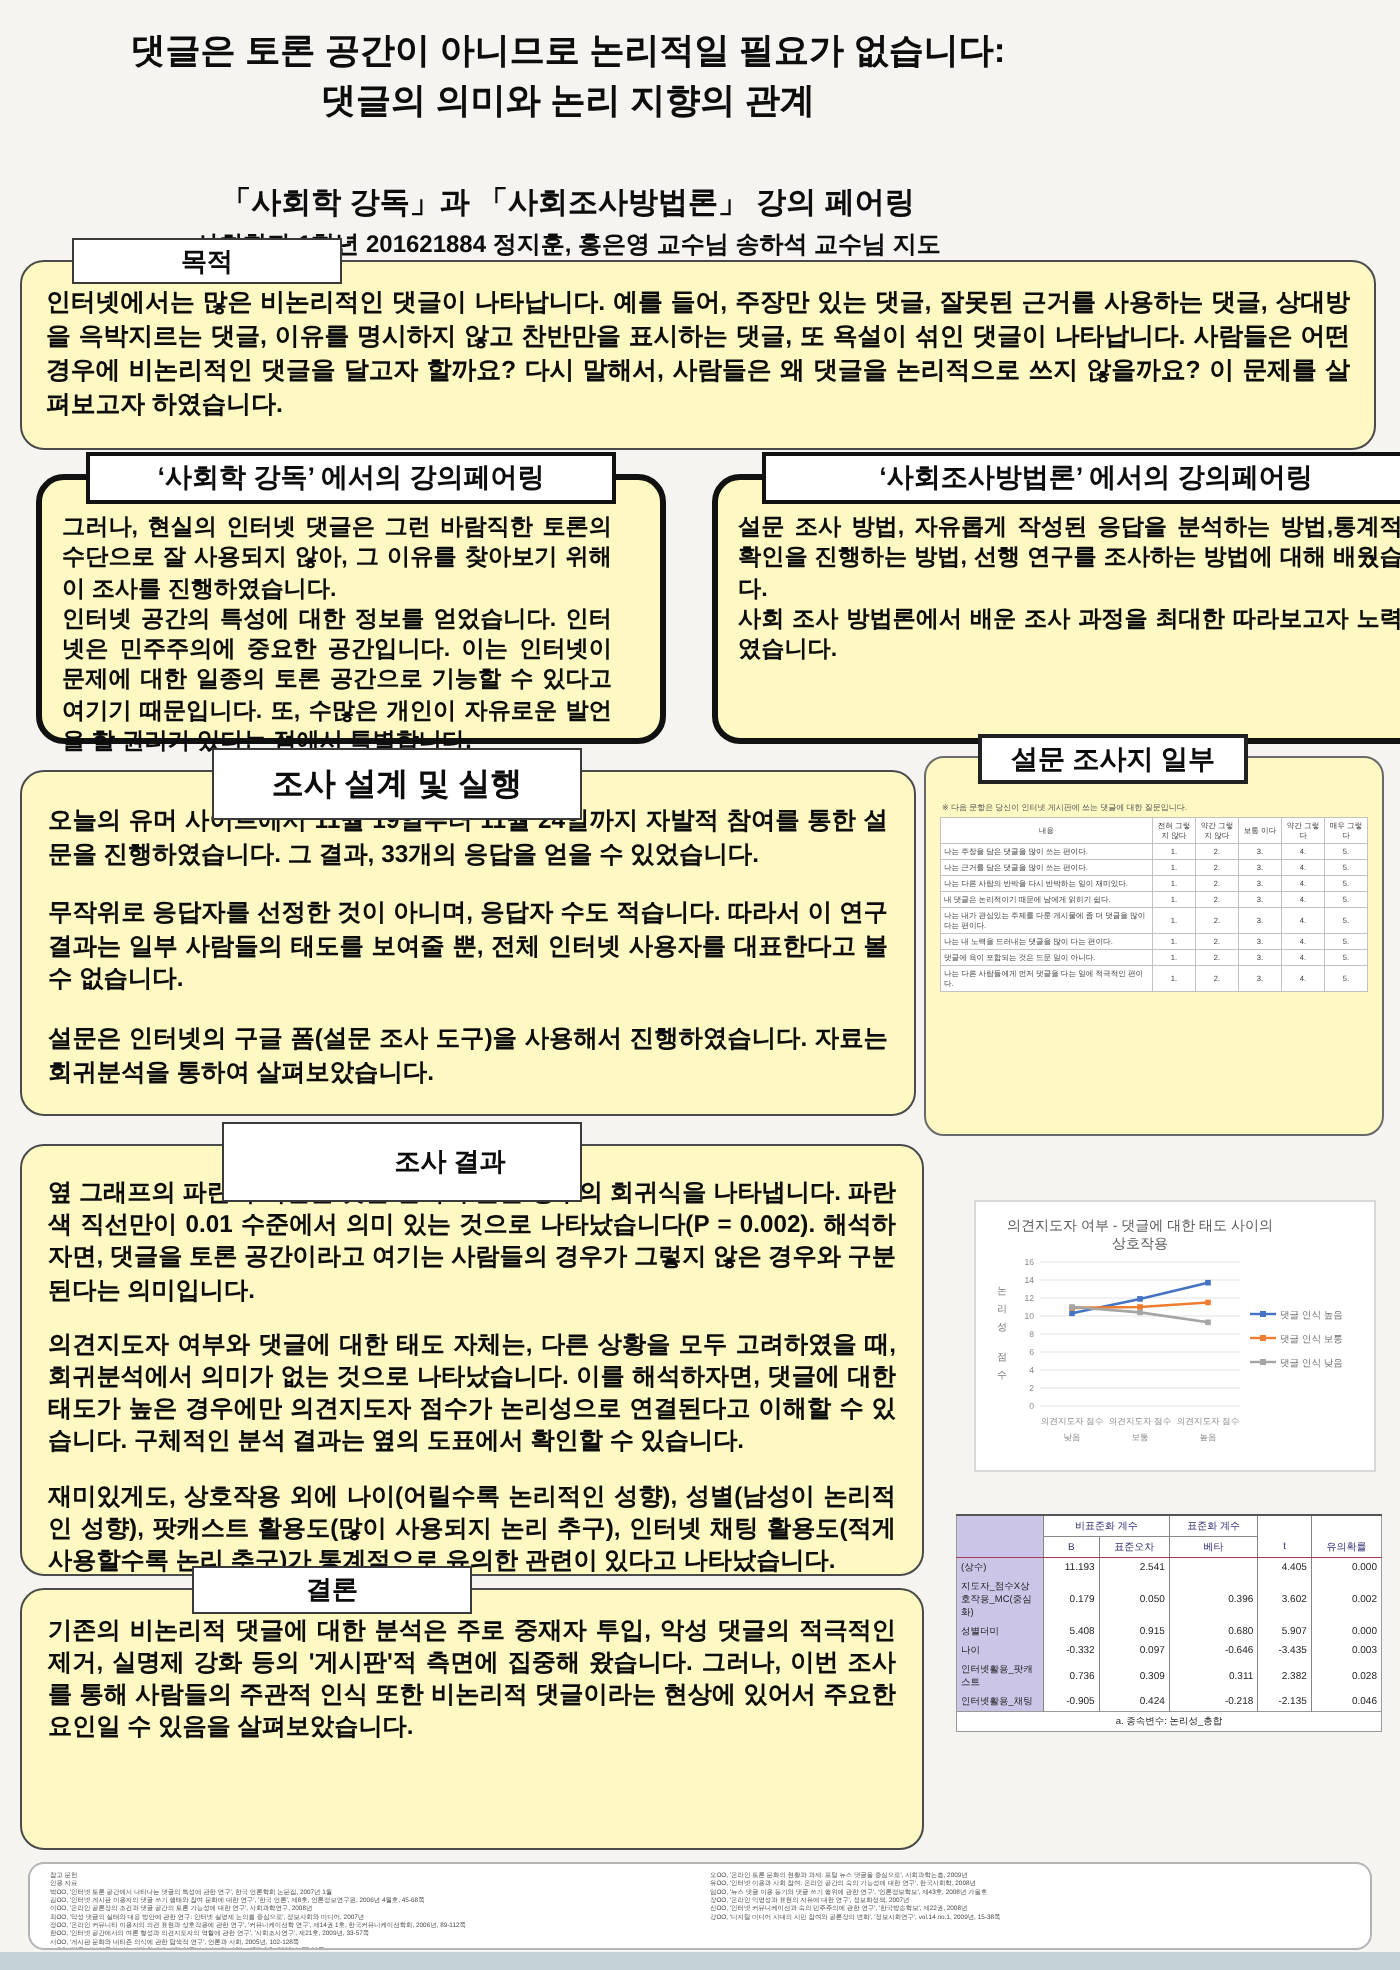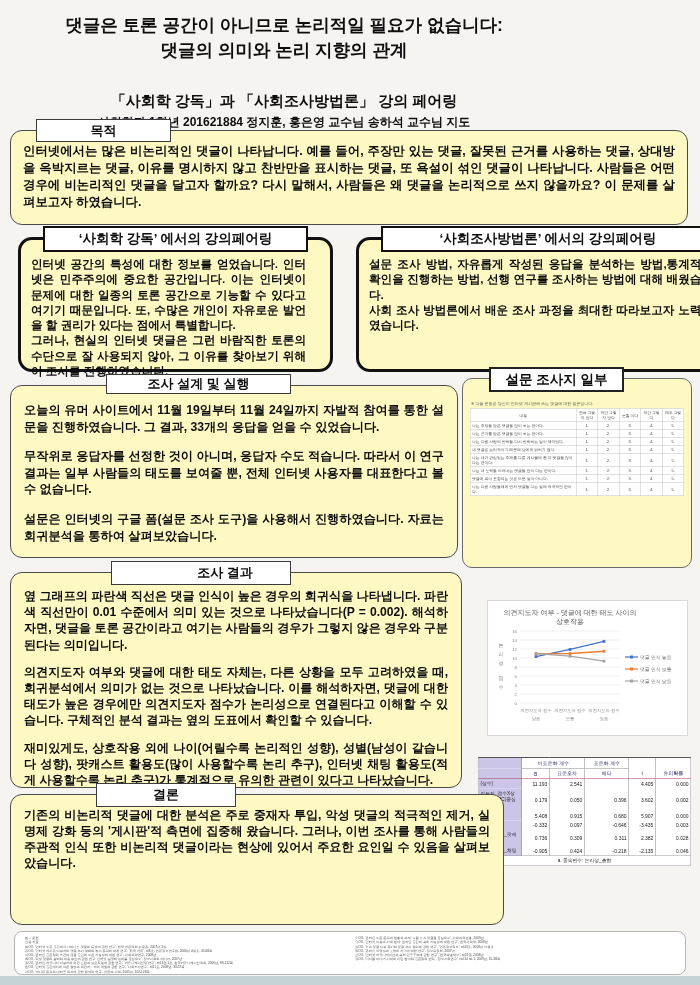--- a/index.html
+++ b/index.html
@@ -23,38 +23,38 @@
   .purpose .tab { left:25px; top:-12px; width:135px; height:23px; font-size:13px; }
   .body-lg { font-size:12.4px; font-weight:bold; line-height:1.37; margin:0; text-align:justify; }
 
   .pair { top:237px; height:135px; border-width:3px; border-radius:14px; border-color:#111; padding:16px 24px 4px 10px; }
   .pair-left  { left:18px;  width:315px; }
   .pair-right { left:356px; width:384px; }
   .pair .tab { left:22px; top:-14px; width:calc(100% - 44px); height:26px; font-size:13.5px; border-width:2.5px; border-color:#111; }
   .pair p { font-size:11.6px; font-weight:bold; line-height:1.32; margin:0; text-align:justify; }
 
   .design { left:10px; top:385px; width:448px; height:173px; border-width:1.5px; border-color:#4a4a4a; padding:16px 13px 4px 13px; }
-  .design .tab { left:95px; top:-12px; width:185px; height:20px; font-size:13px; }
+  .design .tab { left:95px; top:-12px; width:185px; height:36px; font-size:16px; }
   .design p { font-size:12.2px; font-weight:bold; line-height:1.36; margin:0 0 13px 0; text-align:justify; }
 
   .survey { left:462px; top:378px; width:230px; height:190px; border-width:1.5px; border-color:#6a6a6a; border-radius:10px; padding:20px 7px 4px 7px; }
   .survey .tab { left:12px; top:-12px; width:135px; height:25px; font-size:13.5px; border-width:2px; border-color:#222;margin-left:14px; }
   .scale-half { transform:scale(0.5); transform-origin:0 0; width:200%; }
   .sintro { font-size:8px; color:#555; margin:2px 0 4px 2px; }
   .stable { border-collapse:collapse; width:100%; background:#fff; }
   .stable th, .stable td { border:1px solid #c2c2c2; padding:2.5px 3px; color:#3e3e3e; font-weight:normal; }
   .stable th { font-size:7.4px; text-align:center; }
   .stable td.sq { font-size:7.6px; text-align:left; }
   .stable td.so, .stable th.so { width:36px; text-align:center; font-size:7.6px; }
 
   .results { left:10px; top:572px; width:452px; height:216px; border-width:1.5px; border-color:#4a4a4a; padding:15px 13px 2px 13px; }
-  .results .tab { left:100px; top:-12px; width:180px; height:24px; font-size:13px;padding-left:48px; }
+  .results .tab { left:100px; top:-12px; width:180px; height:40px; font-size:13px;padding-left:48px; }
   .results p { font-size:12.1px; font-weight:bold; line-height:1.34; margin:0 0 11px 0; text-align:justify; }
 
-  .conclusion { left:10px; top:794px; width:494px; height:131px; border-width:1.5px; border-color:#4a4a4a; padding:12px 13px 2px 13px; }
+  .conclusion { left:10px; top:794px; width:452px; height:131px; border-width:1.5px; border-color:#4a4a4a; padding:12px 13px 2px 13px; }
   .conclusion .tab { left:85px; top:-12px; width:140px; height:24px; font-size:13px; }
   .conclusion p { font-size:12.1px; font-weight:bold; line-height:1.33; margin:0 0 11px 0; text-align:justify; }
 
   .chart-panel { position:absolute; left:487px; top:600px; width:201px; height:136px; background:#fff; border:1px solid #d8d8d8; box-sizing:border-box; }
 
   .reg-panel { position:absolute; left:478px; top:757px; width:213px; }
   .rtable { border-collapse:collapse; width:100%; background:#fff; border:1px solid #9a9a9a; border-top:2px solid #555; }
   .rtable td { font-size:10px; padding:3px 4px; text-align:right; color:#222; }
   .rtable td + td { border-left:1px solid #858585; }
   .rtable .grp { color:#2c2c74; text-align:center; border-bottom:1px solid #8a8a8a; }
@@ -80,22 +80,22 @@
   <div class="t3">사회학과 1학년 201621884 정지훈,  홍은영 교수님 송하석 교수님 지도</div>
 </div>
 
 <section class="box purpose">
   <div class="tab">목적</div>
   <p class="body-lg">인터넷에서는 많은 비논리적인 댓글이 나타납니다. 예를 들어, 주장만 있는 댓글, 잘못된 근거를 사용하는 댓글, 상대방을 윽박지르는 댓글, 이유를 명시하지 않고 찬반만을 표시하는 댓글, 또 욕설이 섞인 댓글이 나타납니다. 사람들은 어떤 경우에 비논리적인 댓글을 달고자 할까요? 다시 말해서, 사람들은 왜 댓글을 논리적으로 쓰지 않을까요? 이 문제를 살펴보고자 하였습니다.</p>
 </section>
 
 <section class="box pair pair-left">
   <div class="tab">‘사회학 강독’ 에서의 강의페어링</div>
+  <p> 그러나, 현실의 인터넷 댓글은 그런 바람직한 토론의 수단으로 잘 사용되지 않아, 그 이유를 찾아보기 위해 이 조사를 진행하였습니다.</p>
   <p>인터넷 공간의 특성에 대한 정보를 얻었습니다. 인터넷은 민주주의에 중요한 공간입니다. 이는 인터넷이 문제에 대한 일종의 토론 공간으로 기능할 수 있다고 여기기 때문입니다. 또, 수많은 개인이 자유로운 발언을 할 권리가 있다는 점에서 특별합니다.</p>
-  <p> 그러나, 현실의 인터넷 댓글은 그런 바람직한 토론의 수단으로 잘 사용되지 않아, 그 이유를 찾아보기 위해 이 조사를 진행하였습니다.</p>
 </section>
 
 <section class="box pair pair-right">
   <div class="tab">‘사회조사방법론’ 에서의 강의페어링</div>
   <p> 설문 조사 방법, 자유롭게 작성된 응답을 분석하는 방법,통계적인 확인을 진행하는 방법, 선행 연구를 조사하는 방법에 대해 배웠습니다.</p>
   <p> 사회 조사 방법론에서 배운 조사 과정을 최대한 따라보고자 노력하였습니다.</p>
 </section>
 
 <section class="box design">
   <div class="tab">조사 설계 및 실행</div>
@@ -186,21 +186,21 @@
           </tbody>
         </table>
       </div>
   </div>
 </section>
 
 <section class="box results">
   <div class="tab">조사 결과</div>
   <p> 옆 그래프의 파란색 직선은 댓글 인식이 높은 경우의 회귀식을 나타냅니다. 파란색 직선만이 0.01 수준에서 의미 있는 것으로 나타났습니다(P = 0.002). 해석하자면, 댓글을 토론 공간이라고 여기는 사람들의 경우가 그렇지 않은 경우와 구분된다는 의미입니다.</p>
   <p> 의견지도자 여부와 댓글에 대한 태도 자체는, 다른 상황을 모두 고려하였을 때, 회귀분석에서 의미가 없는 것으로 나타났습니다. 이를 해석하자면, 댓글에 대한 태도가 높은 경우에만 의견지도자 점수가 논리성으로 연결된다고 이해할 수 있습니다. 구체적인 분석 결과는 옆의 도표에서 확인할 수 있습니다.</p>
-  <p> 재미있게도, 상호작용 외에 나이(어릴수록 논리적인 성향), 성별(남성이 같습니다 성향), 팟캐스트 활용도(많이 사용할수록 논리 추구), 인터넷 채팅 활용도(적게 사용할수록 논리 추구)가 통계적으로 유의한 관련이 있다고 나타났습니다.</p>
+  <p> 재미있게도, 상호작용 외에 나이(어릴수록 논리적인 성향), 성별(남성이 논리적인 성향), 팟캐스트 활용도(많이 사용되지 논리 추구), 인터넷 채팅 활용도(적게 사용할수록 논리 추구)가 통계적으로 유의한 관련이 있다고 나타났습니다.</p>
 </section>
 
 <div class="chart-panel"><svg width="199" height="134" viewBox="0 0 199 134">
       <text x="82" y="14" font-size="7" fill="#595959" text-anchor="middle">의견지도자 여부 - 댓글에 대한 태도 사이의</text>
       <text x="82" y="23" font-size="7" fill="#595959" text-anchor="middle">상호작용</text>
       <line x1="32" y1="102" x2="132" y2="102" stroke="#e4e4e4" stroke-width="0.6"></line>
       <text x="29" y="103.6" font-size="4.3" fill="#8a8a8a" text-anchor="end">0</text>
       <line x1="32" y1="93" x2="132" y2="93" stroke="#e4e4e4" stroke-width="0.6"></line>
       <text x="29" y="94.6" font-size="4.3" fill="#8a8a8a" text-anchor="end">2</text>
       <line x1="32" y1="84" x2="132" y2="84" stroke="#e4e4e4" stroke-width="0.6"></line>

